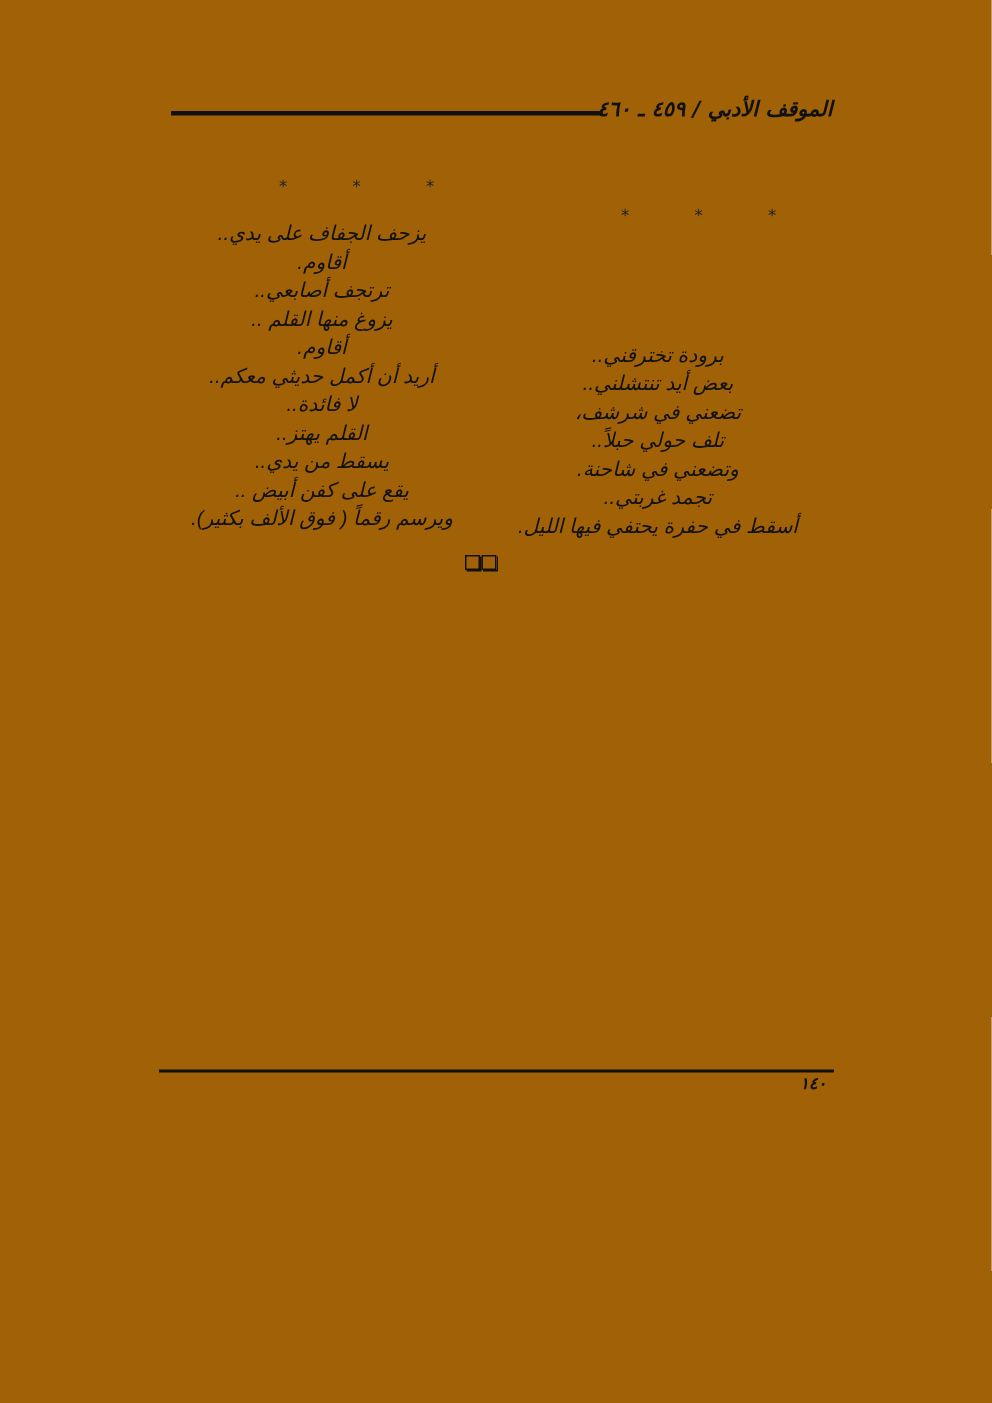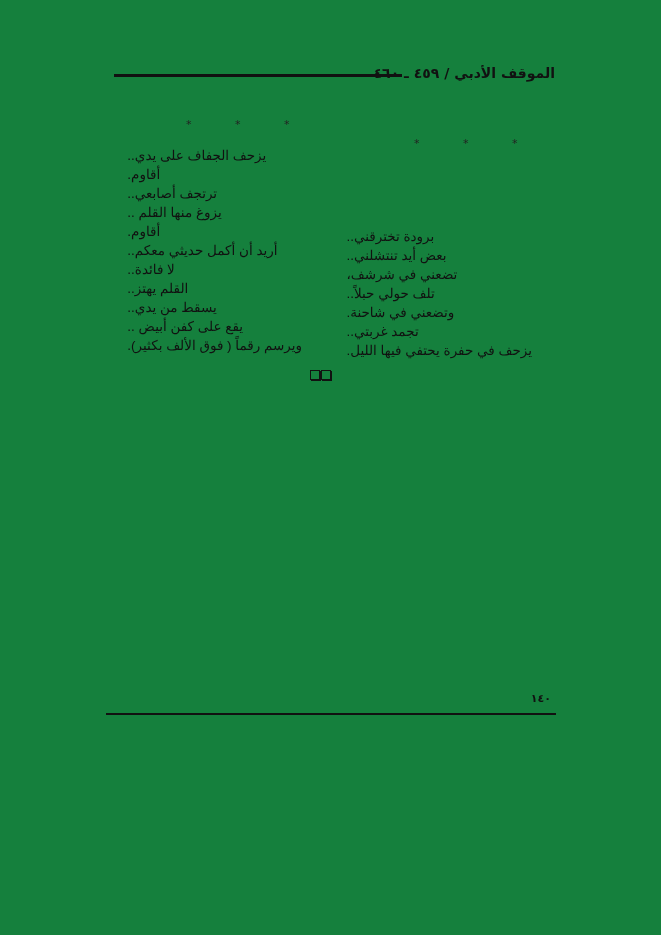--- a/index.html
+++ b/index.html
@@ -1,25 +1,25 @@
 <!DOCTYPE html>
 <html><head>
 <meta charset="utf-8">
 <style>
   html, body { margin:0; padding:0; background:#ffffff; }
   body { width:661px; height:935px; position:relative; overflow:hidden; font-family:"DejaVu Sans", sans-serif; color:#111; }
-  .page { position:absolute; inset:0; background:#15803d; }
+  .page { position:absolute; inset:0; background:#a16207;font-style:italic; }
   .header-title { position:absolute; top:64px; right:106px; font-family:"DejaVu Sans", sans-serif; font-weight:bold; font-size:14px; direction:rtl; white-space:nowrap; line-height:18px; }
   .header-rule { position:absolute; top:74px; left:114px; width:288px; height:3px; background:#111; }
   .footer-rule { position:absolute; top:713px; left:106px; width:450px; height:2px; background:#111; }
-  .page-number { position:absolute; top:692px; right:110px; font-weight:bold; font-size:11px; direction:rtl; }
+  .page-number { position:absolute; top:716px; right:110px; font-weight:bold; font-size:11px; direction:rtl; }
   .stars { position:absolute; font-size:11px; letter-spacing:20px; color:#222; white-space:nowrap; direction:ltr; }
   .stars-left { top:118px; left:186px; }
   .stars-right { top:137px; left:414px; }
-  .column { position:absolute; direction:rtl; text-align:left; font-family:"Liberation Sans", sans-serif; font-size:13.5px; line-height:19px; white-space:nowrap; }
+  .column { position:absolute; direction:rtl; text-align:center; font-family:"Liberation Sans", sans-serif; font-size:13.5px; line-height:19px; white-space:nowrap; }
   .col-left { top:146px; right:359px; }
   .col-right { top:183px; right:129px;margin-top:44px; }
   .line { display:block; }
   .end-mark { position:absolute; top:370px; left:310px; display:flex; gap:1px; }
   .box { width:8px; height:8px; border:1.5px solid #111; box-shadow:1px 1px 0 #111; }
 </style>
 </head>
 <body>
 
 <div class="page">
@@ -30,21 +30,21 @@
   <div class="stars stars-left">* * *</div>
   <div class="stars stars-right">* * *</div>
 
   <div class="column col-right">
     <span class="line">برودة تخترقني..</span>
     <span class="line">بعض أيد تنتشلني..</span>
     <span class="line">تضعني في شرشف،</span>
     <span class="line">تلف حولي حبلاً..</span>
     <span class="line">وتضعني في شاحنة.</span>
     <span class="line">تجمد غربتي..</span>
-    <span class="line">يزحف في حفرة يحتفي فيها الليل.</span>
+    <span class="line">أسقط في حفرة يحتفي فيها الليل.</span>
   </div>
 
   <div class="column col-left">
     <span class="line">يزحف الجفاف على يدي..</span>
     <span class="line">أقاوم.</span>
     <span class="line">ترتجف أصابعي..</span>
     <span class="line">يزوغ منها القلم ..</span>
     <span class="line">أقاوم.</span>
     <span class="line">أريد أن أكمل حديثي معكم..</span>
     <span class="line">لا فائدة..</span>

